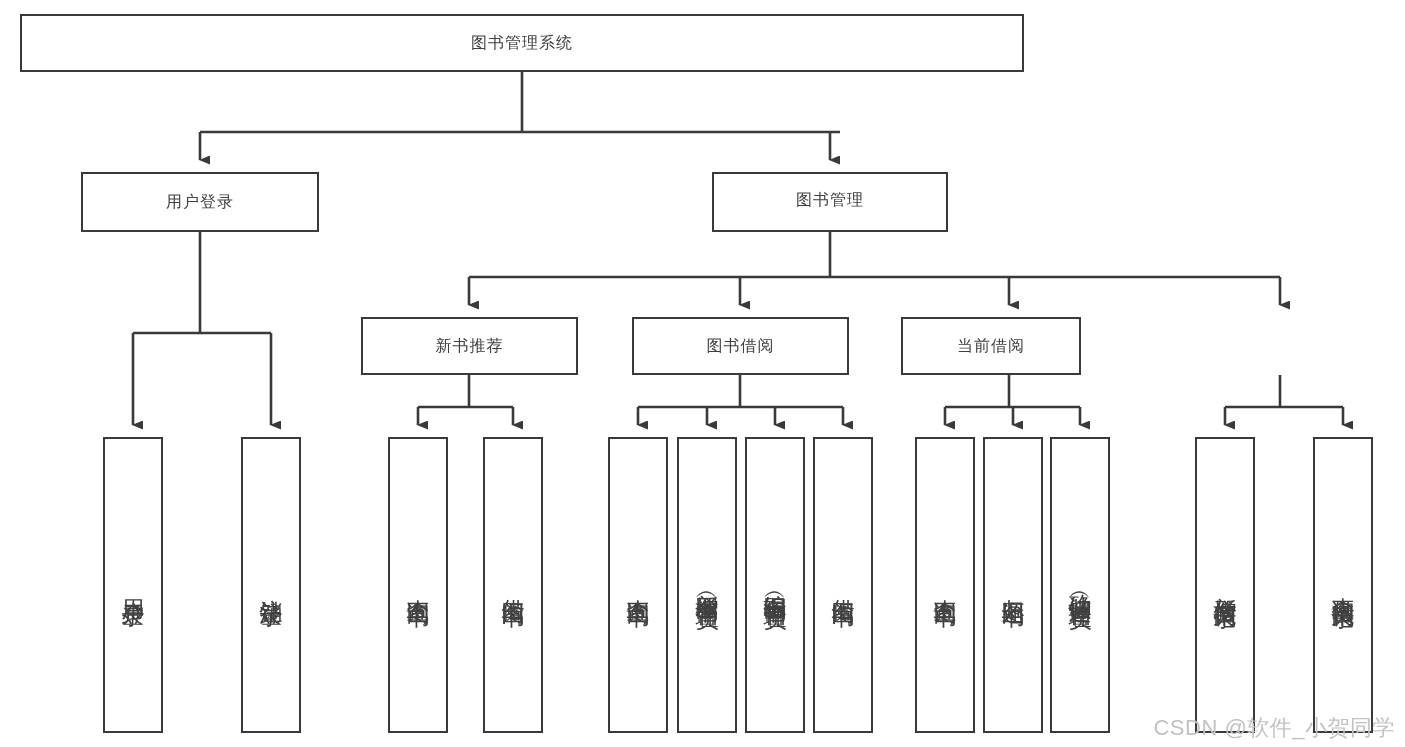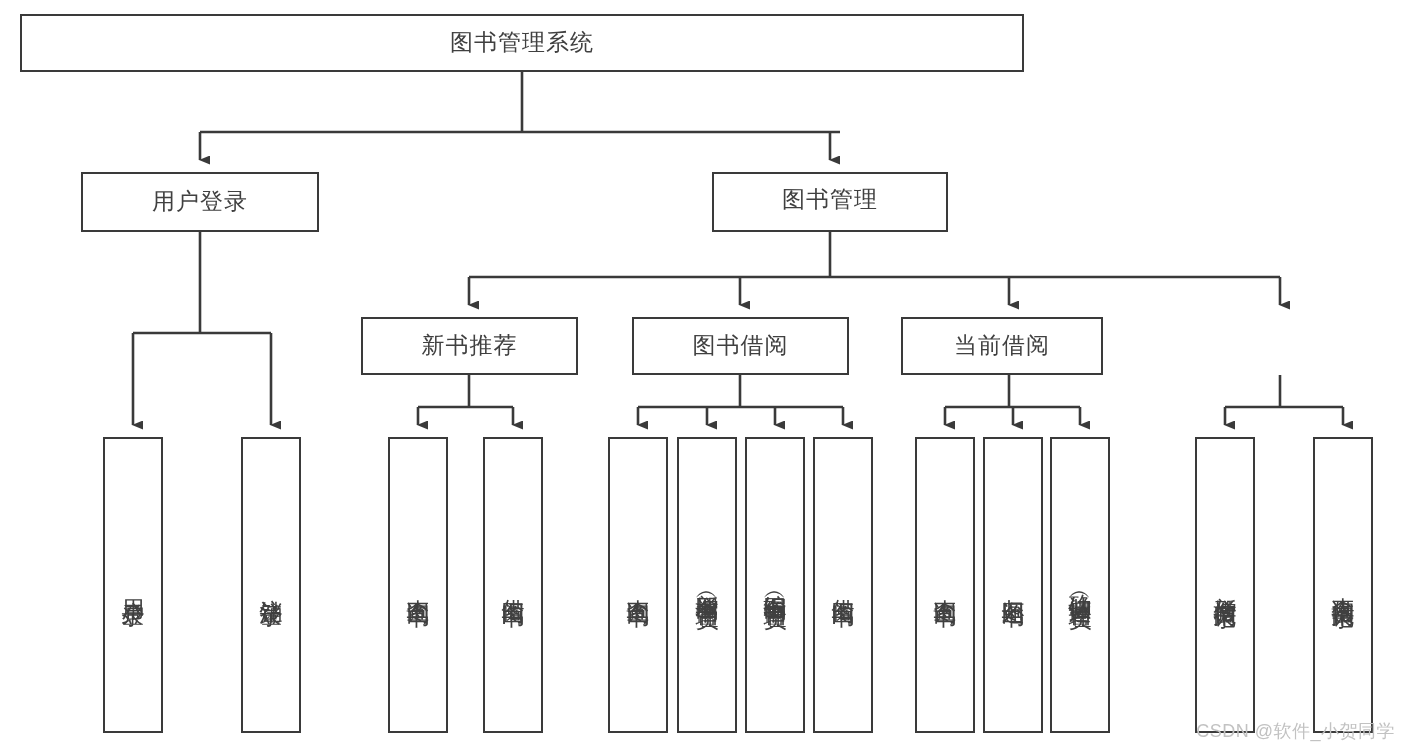--- a/index.html
+++ b/index.html
@@ -29,42 +29,42 @@
     position: absolute;
     box-sizing: border-box;
     background: #ffffff;
     border: 2.5px solid #3a3a3a;
     display: flex;
     align-items: center;
     justify-content: center;
     color: #404040;
   }
   .node.horiz {
-    font-size: 23px;
+    font-size: 16px;
     letter-spacing: 1px;
     line-height: 1.1;
     white-space: nowrap;
   }
   .node.vert {
     font-size: 23px;
     letter-spacing: 1px;
   }
   .node.vert .vlabel {
     writing-mode: vertical-rl;
     text-orientation: upright;
     line-height: 1.18;
     letter-spacing: 2px;
     white-space: nowrap;
     text-align: center;
   }
   #watermark {
     position: absolute;
     right: 10px;
     bottom: 4px;
-    font-size: 18px;
+    font-size: 22px;
     color: #c2c2c2;
     white-space: nowrap;
     letter-spacing: 0.5px;
   }
 </style>
 </head>
 <body>
 
 <div id="diagram-root">
 
@@ -128,21 +128,21 @@
   <div class="node horiz" style="left:712px; top:172px; width:236px; height:60px;font-family:Liberation Mono, monospace;">
     <span>图书管理</span>
   </div>
 
   <div class="node horiz" style="left:361px; top:317px; width:217px; height:58px;">
     <span>新书推荐</span>
   </div>
   <div class="node horiz" style="left:632px; top:317px; width:217px; height:58px;">
     <span>图书借阅</span>
   </div>
-  <div class="node horiz" style="left:901px; top:317px; width:202px; height:58px;">
+  <div class="node horiz" style="left:901px; top:317px; width:180px; height:58px;">
     <span>当前借阅</span>
   </div>
 
   <div class="node vert" style="left:103px; top:437px; width:60px; height:296px;">
     <span class="vlabel">用户登录</span>
   </div>
   <div class="node vert" style="left:241px; top:437px; width:60px; height:296px;">
     <span class="vlabel">注销登录</span>
   </div>
   <div class="node vert" style="left:388px; top:437px; width:60px; height:296px;">

